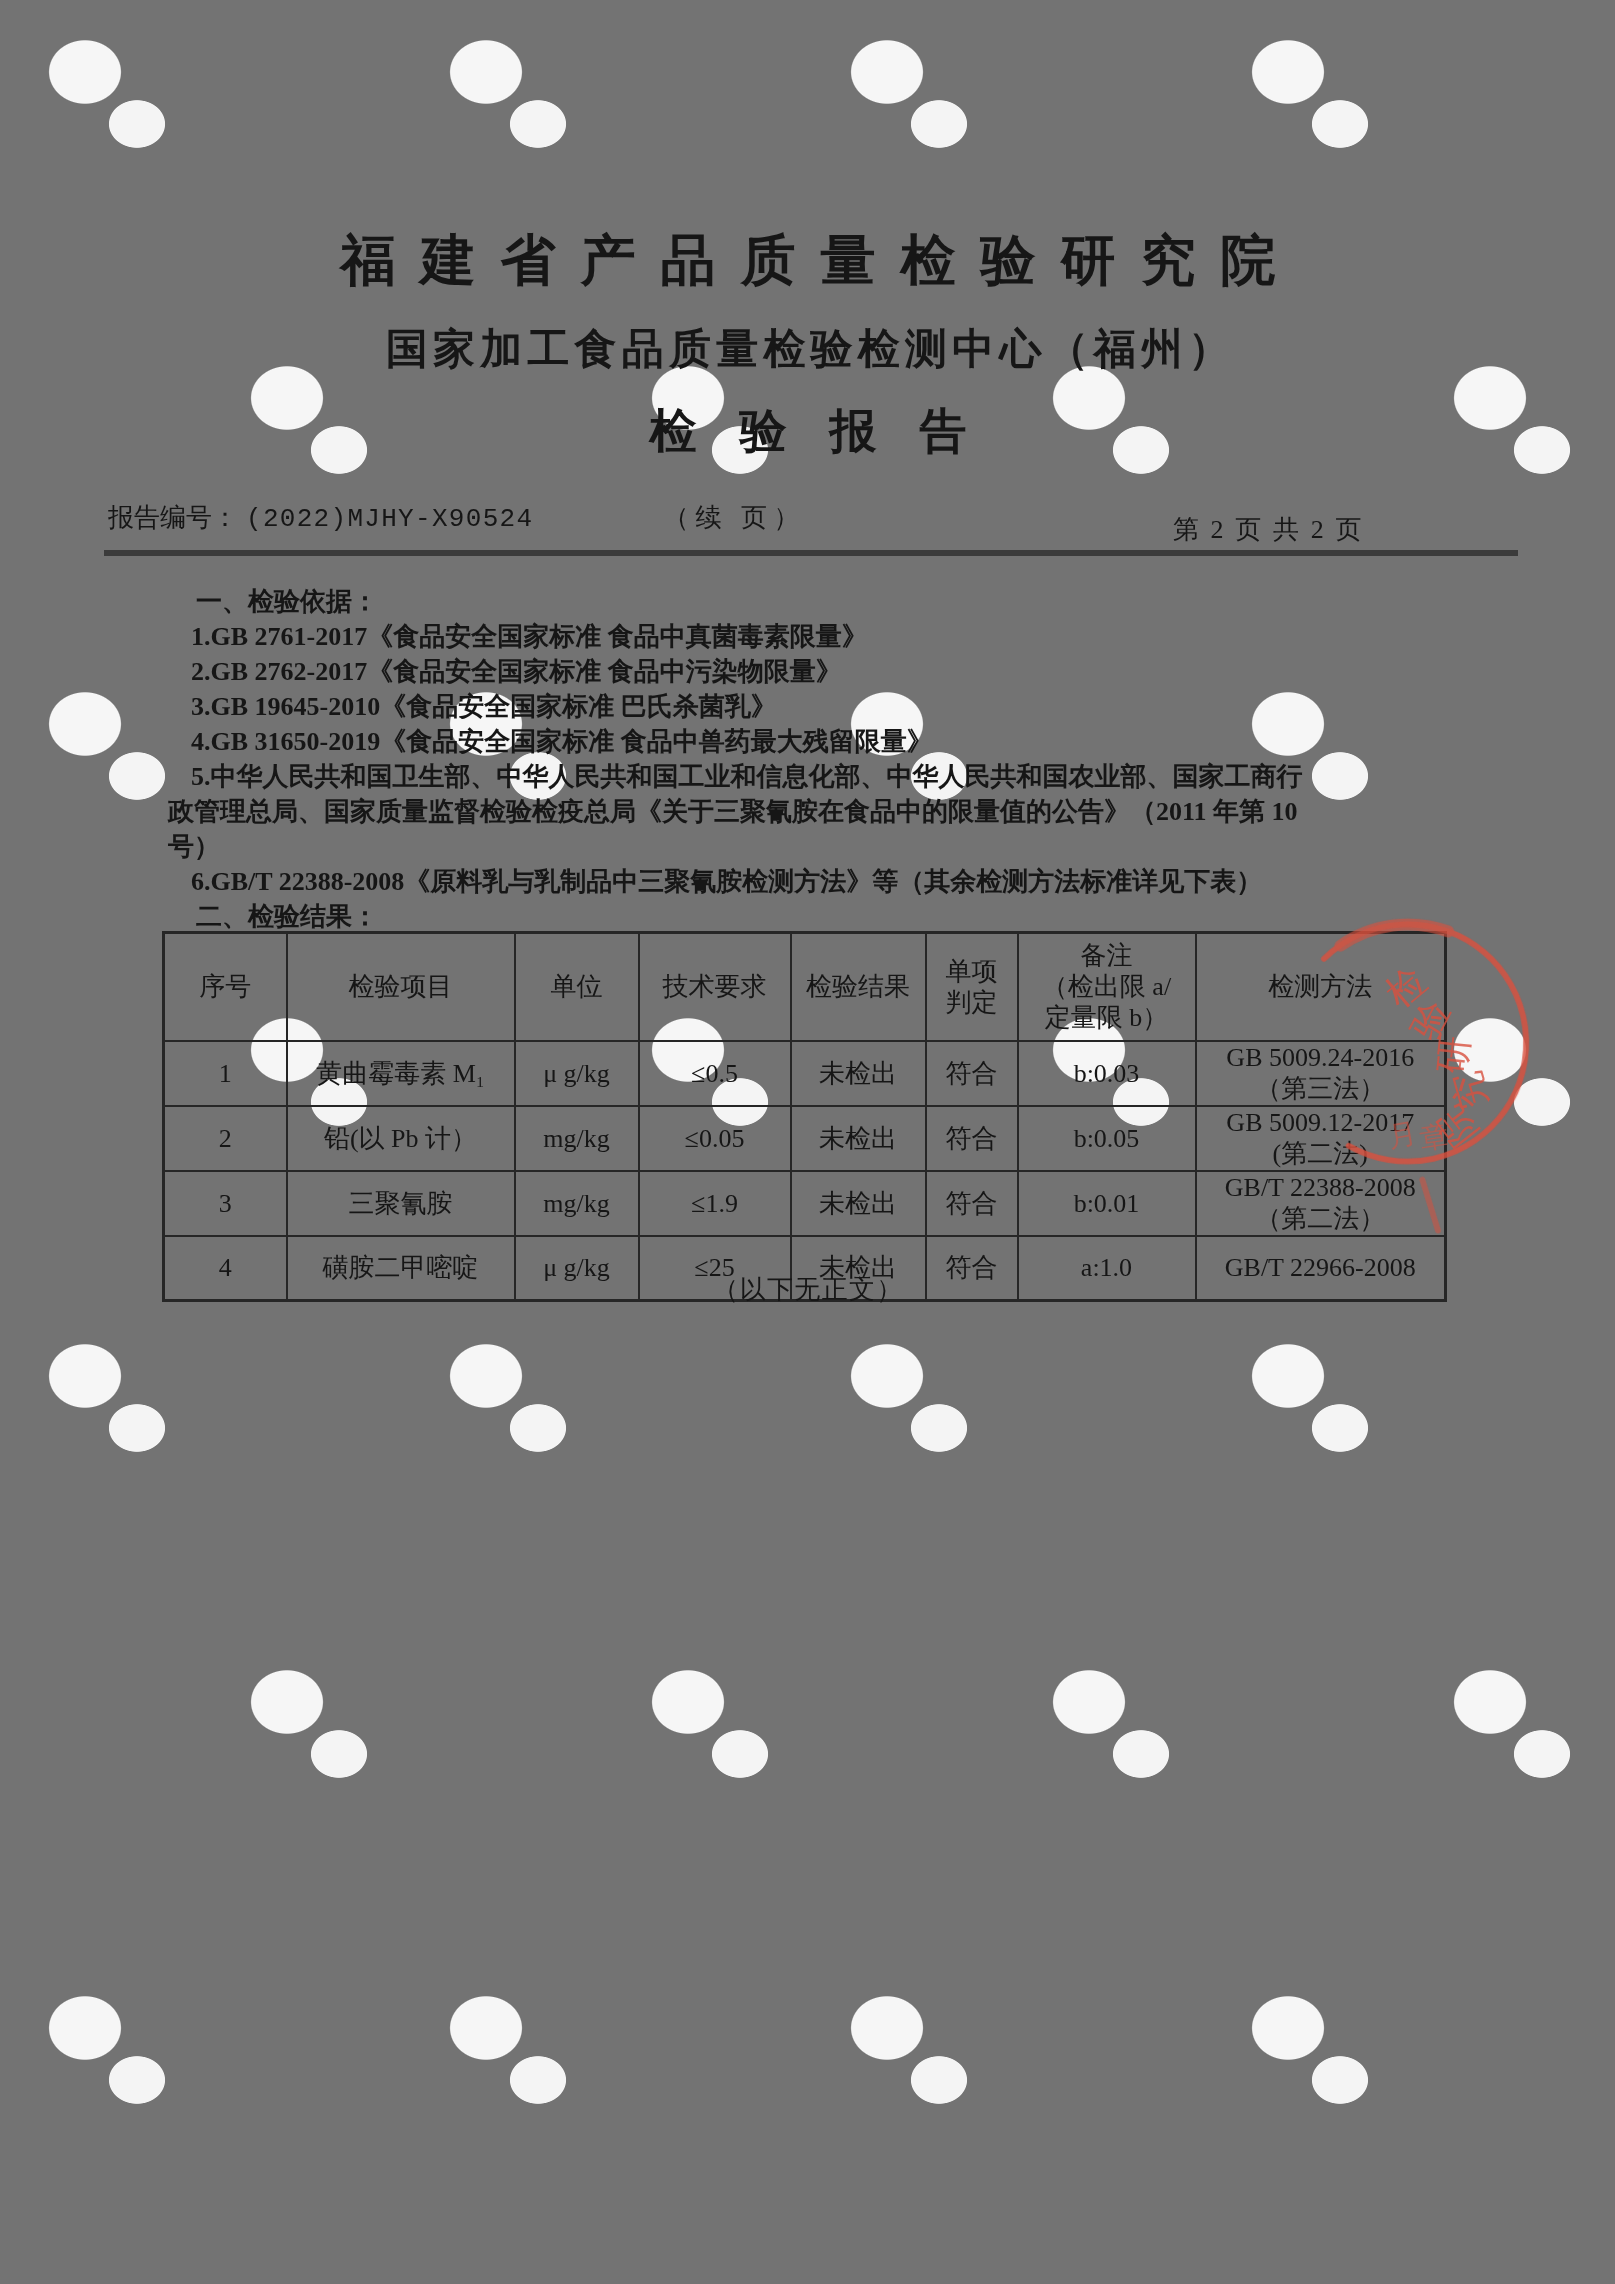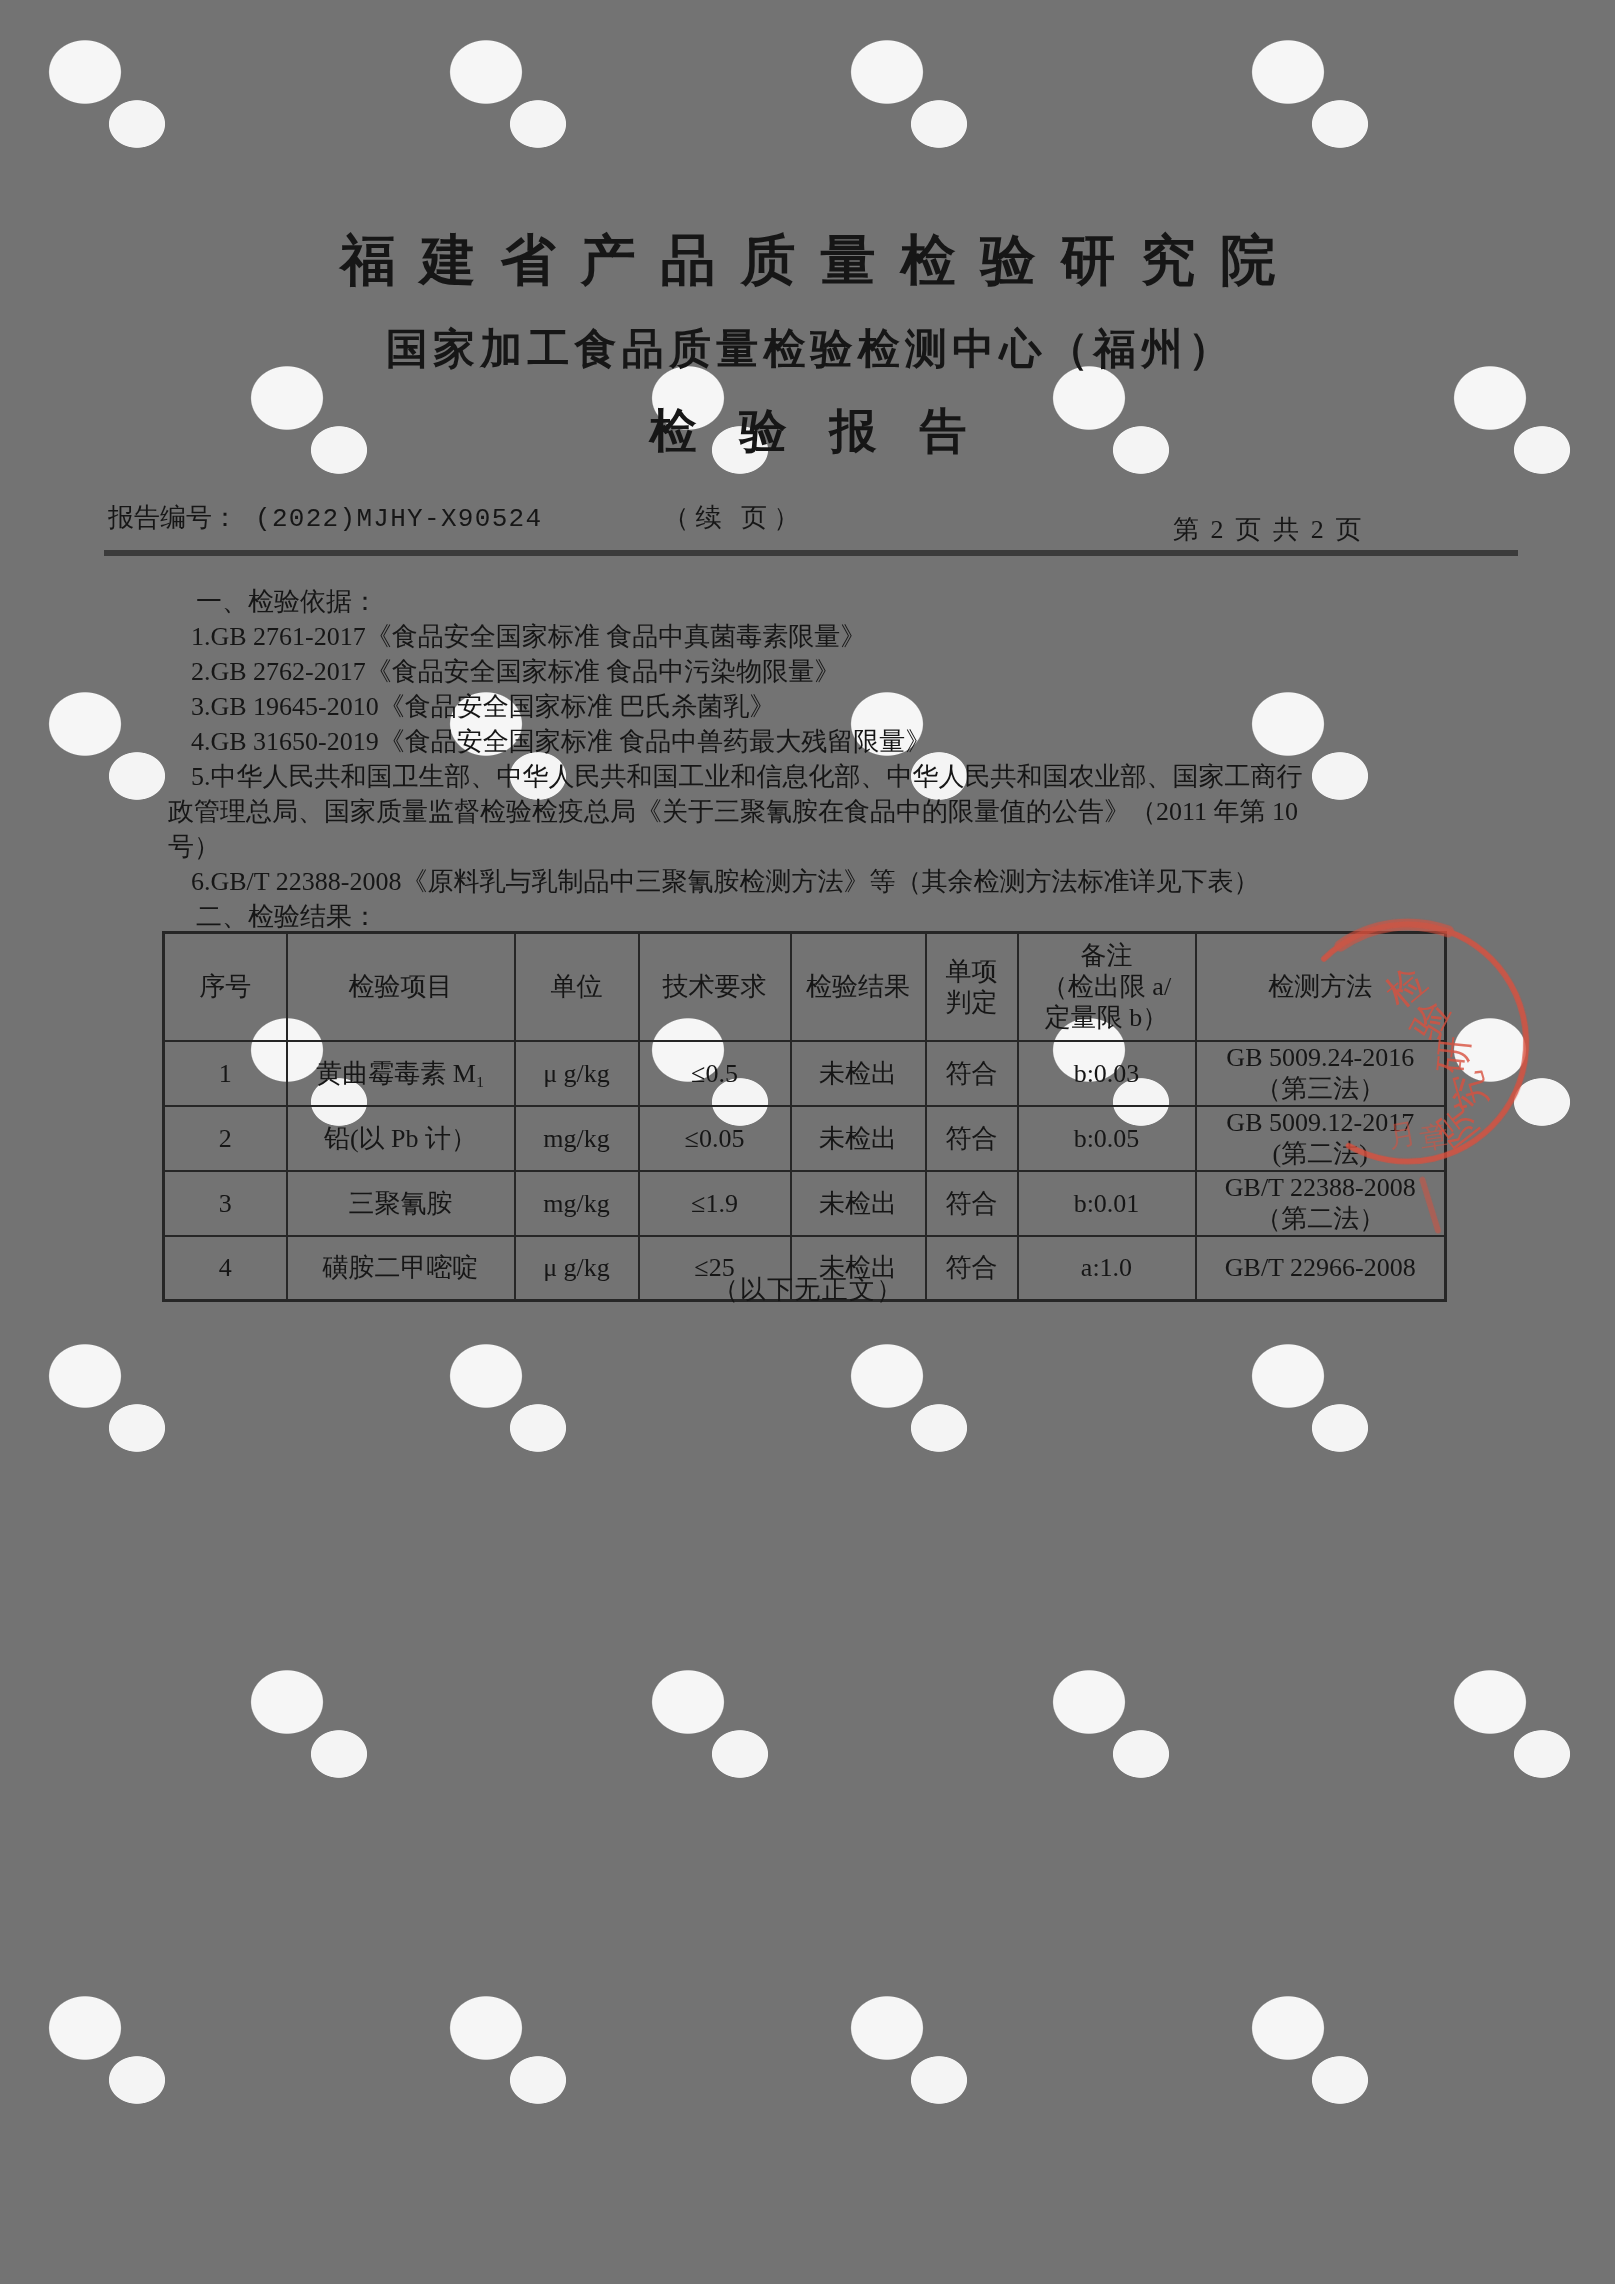--- a/index.html
+++ b/index.html
@@ -24,27 +24,27 @@
   }
   .z{position:absolute;z-index:1;}
   
   .hdr{left:0;right:0;top:233px;text-align:center;font-weight:bold;}
   .t1{font-size:55px;line-height:1;letter-spacing:25px;text-indent:25px;}
   .t2{font-size:42px;line-height:1;letter-spacing:5.2px;text-indent:5.2px;margin-top:40px;}
   .t3{font-size:47px;line-height:1;letter-spacing:43px;text-indent:43px;margin-top:38px;}
   
   .meta{left:108px;right:97px;top:499px;height:38px;font-size:26px;line-height:38px;}
   .m-left{position:absolute;left:0;top:0;}
-  .m-left .num{font-family:"Liberation Mono", monospace;font-size:26px;margin-left:17px;letter-spacing:1.3px;}
+  .m-left .num{font-family:"Liberation Mono", monospace;font-size:26px;margin-left:8px;letter-spacing:1.3px;}
   .m-center{position:absolute;left:555px;top:0;letter-spacing:6.5px;}
   .m-right{position:absolute;right:155px;top:12px;letter-spacing:2.6px;}
   .rule{left:104px;top:550px;width:1414px;height:5.9px;background:#3b3b3b;}
   
   .body{left:0;right:0;top:584px;font-size:26px;line-height:35px;}
-  .line{margin:0;}
+  .line{margin:0;font-weight:bold;}
   .heading{margin-left:196px;}
   .item{margin-left:191px;}
   .hang{margin-left:168px;}
   
   table.results{
     position:absolute;z-index:1;left:162px;top:931px;
     width:1282px;border-collapse:collapse;table-layout:fixed;
     font-size:26px;
   }
   table.results th, table.results td{

